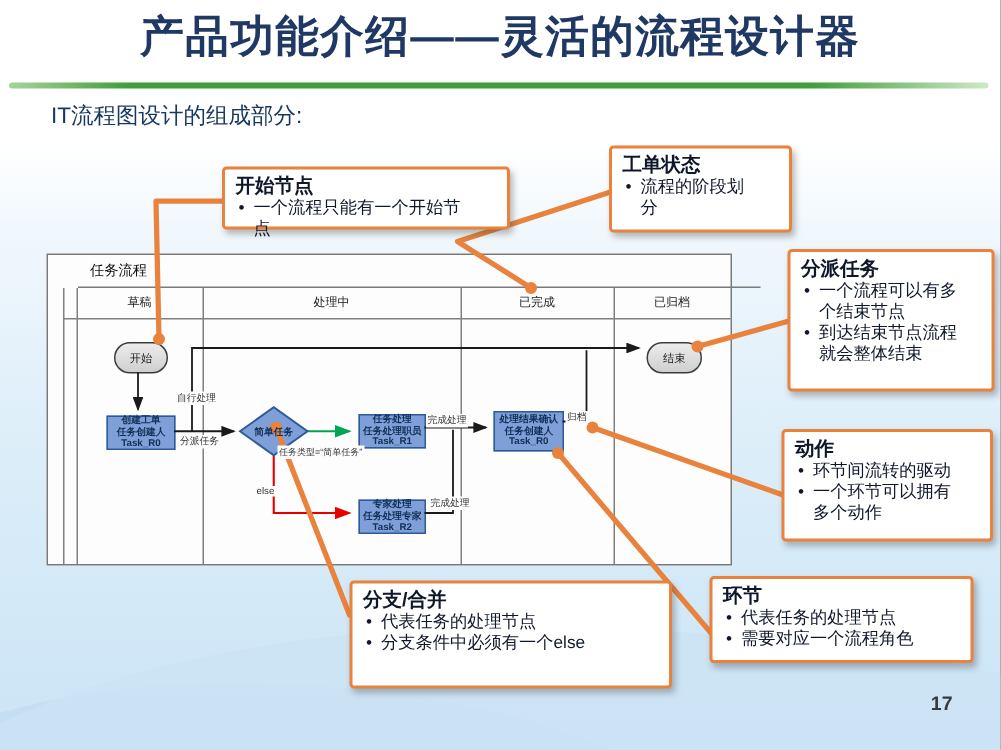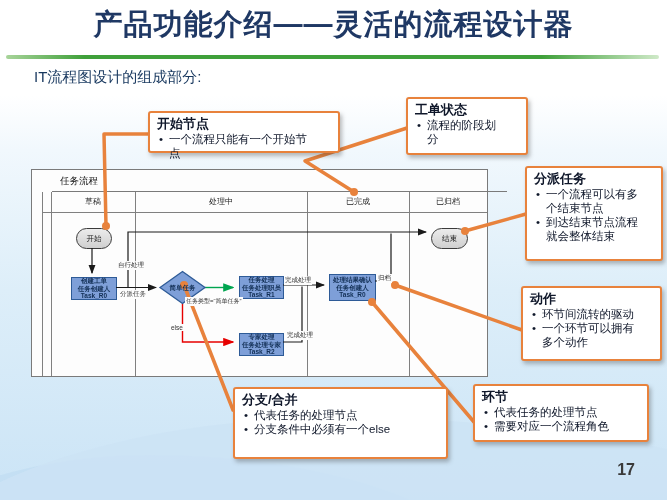--- a/index.html
+++ b/index.html
@@ -14,21 +14,21 @@
     background:#c2ddf2;border-radius:50% 50% 0 0 / 70% 45% 0 0;opacity:.8;}
   .layer{position:absolute;left:0;top:0;width:667px;height:500px;}
   .z1{z-index:1}.z2{z-index:2;pointer-events:none}.z3{z-index:3}.z4{z-index:4}
 
   .slide-title{position:absolute;left:0;top:5px;width:667px;text-align:center;
     font-size:29px;font-weight:800;color:#1f3864;letter-spacing:1px;}
   .green-rule{position:absolute;left:6px;top:55px;width:653px;height:4px;
     background:linear-gradient(90deg,#a8d49a 0%,#3fa03a 12%,#3fa03a 82%,#cfe9c8 100%);
     border-radius:2px;}
   .section-heading{position:absolute;left:34px;top:68px;font-size:15px;font-weight:normal;color:#17375e;}
-  .page-number{position:absolute;right:32px;top:461px;font-size:16px;font-weight:bold;color:#3a3a3a;}
+  .page-number{position:absolute;right:32px;top:461px;font-size:13px;font-weight:bold;color:#3a3a3a;}
 
   
   .fc{position:absolute;left:31px;top:169px;width:457px;height:208px;
     background:#fdfdfd;border:1.2px solid #7a7a7a;box-sizing:border-box;font-size:8px;color:#222;}
   .fc-title{position:absolute;left:0;top:0;width:100%;height:22px;line-height:22px;
     padding-left:8px;box-sizing:border-box;border-bottom:1px solid #7a7a7a;font-size:9.5px;color:#111;margin-left:20px;}
   .fc-head{position:absolute;top:22px;height:20px;line-height:20px;text-align:center;font-size:8px;color:#222;}
   .fc-headline{position:absolute;left:10px;right:0;top:42px;height:0;border-top:1px solid #808080;}
   .vline{position:absolute;top:22px;bottom:0;width:0;border-left:1px solid #808080;}
   .node{position:absolute;box-sizing:border-box;text-align:left;}

